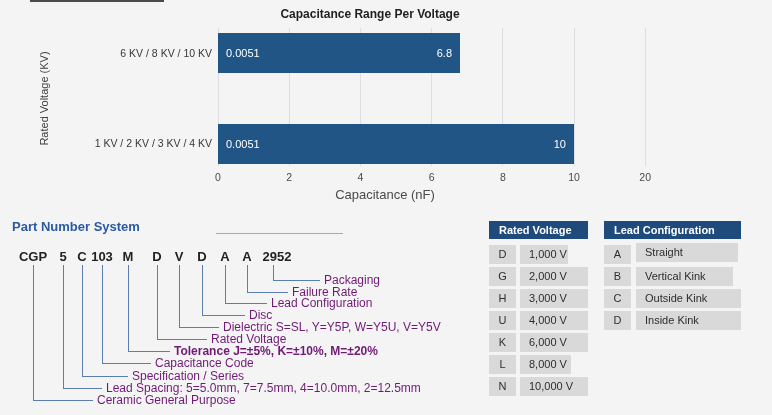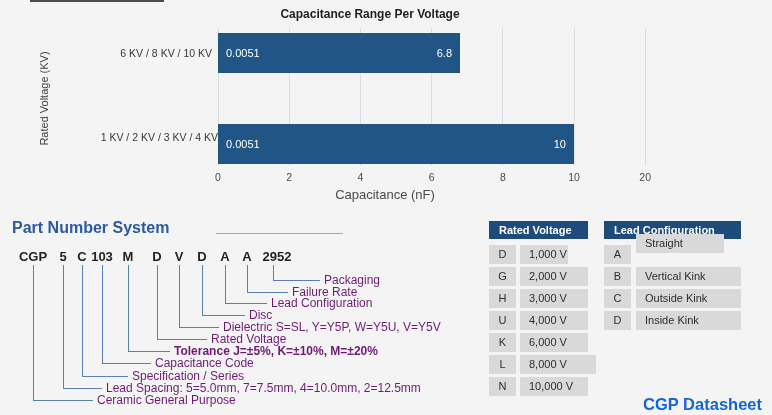--- a/index.html
+++ b/index.html
@@ -19,21 +19,21 @@
   .x-axis-title { left:300px; top:187px; width:170px; text-align:center;
     font-size:13px; color:#4a4a4a; }
   .gridline { top:28px; height:138px; width:1px; background:#dedee0; }
   .bar { height:40px; display:flex; justify-content:space-between; align-items:center;
     color:#ffffff; font-size:11px; padding:0 8px; box-sizing:border-box; }
   .cat-label { left:0; width:212px; text-align:right; font-size:10.5px; color:#383838;
     white-space:nowrap; }
   .tick-label { top:171px; width:26px; text-align:center; font-size:10.5px; color:#4a4a4a; }
 
   
-  .pns-heading { left:12px; top:219px; font-size:16px; font-weight:bold;
+  .pns-heading { left:12px; top:219px; font-size:13px; font-weight:bold;
     color:#2b5aa0; white-space:nowrap; }
   .pns-underline { left:216px; top:233px; width:127px; height:1px; background:#a9a9a9; }
   .code-seg { top:249px; font-size:13px; font-weight:bold; color:#222222;
     transform:translateX(-50%); white-space:nowrap; }
   .connector { border-left:1px solid #5a7fae; border-bottom:1px solid #5a7fae; }
   .pn-label { font-size:12px; color:#701a75; white-space:nowrap; line-height:13px; }
 
   
   .tbl-header { height:18px; line-height:18px; background:#1f4b7c; color:#ffffff;
     font-size:11px; font-weight:bold; padding-left:10px; box-sizing:border-box; }
@@ -63,21 +63,21 @@
         <div class="abs gridline" style="left: 502.3px;"></div>
         <div class="abs gridline" style="left: 573.5px;"></div>
         <div class="abs gridline" style="left: 644.7px;"></div>
       </div>
     <div id="chart-bars">
         <div class="abs cat-label" style="top: 47px;">6 KV / 8 KV / 10 KV</div>
         <div class="abs bar" style="left: 218px; top: 33px; width: 242px; background: rgb(33, 85, 134);">
           <span>0.0051</span>
           <span>6.8</span>
         </div>
-        <div class="abs cat-label" style="top: 131px; padding-left: 6px;">1 KV / 2 KV / 3 KV / 4 KV</div>
+        <div class="abs cat-label" style="top: 137px;">1 KV / 2 KV / 3 KV / 4 KV</div>
         <div class="abs bar" style="left: 218px; top: 124px; width: 356px; background: rgb(33, 85, 134);">
           <span>0.0051</span>
           <span>10</span>
         </div>
       </div>
     <div id="chart-ticks">
         <div class="abs tick-label" style="left: 205px;">0</div>
         <div class="abs tick-label" style="left: 276.2px;">2</div>
         <div class="abs tick-label" style="left: 347.4px;">4</div>
         <div class="abs tick-label" style="left: 418.6px;">6</div>
@@ -136,31 +136,30 @@
       <div class="abs tbl-value" style="left: 520px; top: 245px; width: 48px;">1,000 V</div>
       <div class="abs tbl-letter" style="left: 489px; top: 267px; width: 27px;">G</div>
       <div class="abs tbl-value" style="left: 520px; top: 267px; width: 68px;">2,000 V</div>
       <div class="abs tbl-letter" style="left: 489px; top: 289px; width: 27px;">H</div>
       <div class="abs tbl-value" style="left: 520px; top: 289px; width: 68px;">3,000 V</div>
       <div class="abs tbl-letter" style="left: 489px; top: 311px; width: 27px;">U</div>
       <div class="abs tbl-value" style="left: 520px; top: 311px; width: 68px;">4,000 V</div>
       <div class="abs tbl-letter" style="left: 489px; top: 333px; width: 27px;">K</div>
       <div class="abs tbl-value" style="left: 520px; top: 333px; width: 68px;">6,000 V</div>
       <div class="abs tbl-letter" style="left: 489px; top: 355px; width: 27px;">L</div>
-      <div class="abs tbl-value" style="left: 520px; top: 355px; width: 76px;">8,000 V</div>
+      <div class="abs tbl-value" style="left: 520px; top: 355px; width: 51px;">8,000 V</div>
       <div class="abs tbl-letter" style="left: 489px; top: 377px; width: 27px;">N</div>
       <div class="abs tbl-value" style="left: 520px; top: 377px; width: 68px;">10,000 V</div>
     </div>
   <div id="lc-table">
       <div class="abs tbl-header" style="left: 604px; top: 221px; width: 137px;">Lead Configuration</div>
       <div class="abs tbl-letter" style="left: 604px; top: 245px; width: 27px;">A</div>
-      <div class="abs tbl-value" style="left: 636px; top: 234px; width: 88px;">Straight</div>
+      <div class="abs tbl-value" style="left: 636px; top: 243px; width: 102px;">Straight</div>
       <div class="abs tbl-letter" style="left: 604px; top: 267px; width: 27px;">B</div>
-      <div class="abs tbl-value" style="left: 636px; top: 267px; width: 105px;">Vertical Kink</div>
+      <div class="abs tbl-value" style="left: 636px; top: 267px; width: 97px;">Vertical Kink</div>
       <div class="abs tbl-letter" style="left: 604px; top: 289px; width: 27px;">C</div>
       <div class="abs tbl-value" style="left: 636px; top: 289px; width: 105px;">Outside Kink</div>
       <div class="abs tbl-letter" style="left: 604px; top: 311px; width: 27px;">D</div>
       <div class="abs tbl-value" style="left: 636px; top: 311px; width: 105px;">Inside Kink</div>
     </div>
 
-  <div class="abs datasheet-link">CGP Datasheet</div>
 
 </div>
 
 </body></html>

